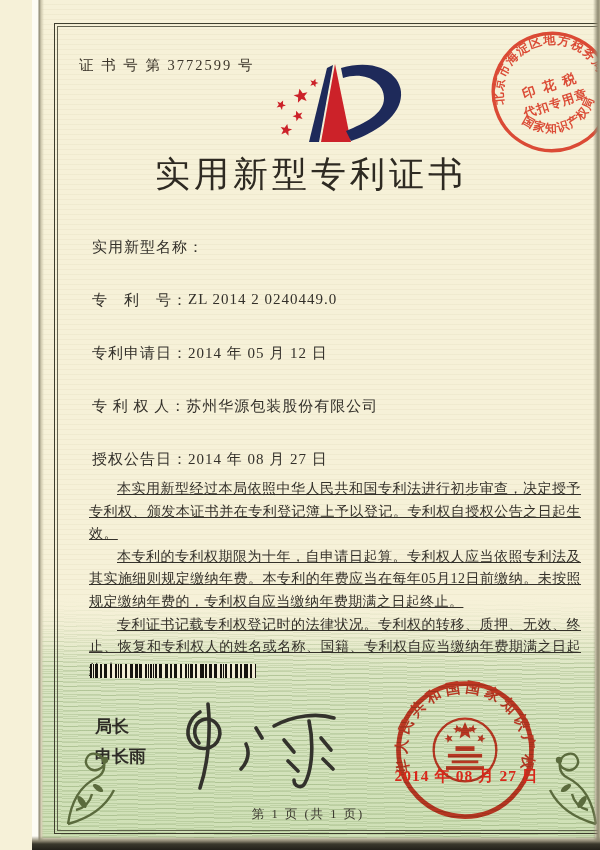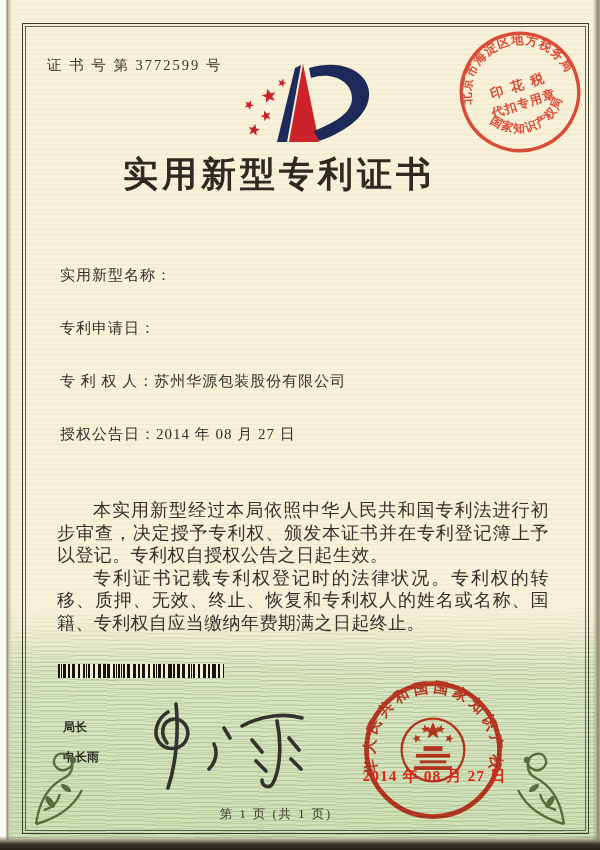--- a/index.html
+++ b/index.html
@@ -2,21 +2,21 @@
 <html><head>
 <meta charset="utf-8">
 <style>
   html,body{margin:0;padding:0;}
   body{
     width:600px;height:850px;position:relative;overflow:hidden;
     background:#f6f1d8;
     font-family:"Liberation Serif", serif;
     color:#33302a;
   }
-  .stage{position:absolute;inset:0;}
+  .stage{position:absolute;inset:0;margin-left:32px;}
 
   
   .edge-left{position:absolute;left:0;top:0;width:12px;height:100%;z-index:6;
     background:linear-gradient(90deg,#fdfcf4 0px,#fdfcf4 6px,#8a8672 7px,#cfc9ae 9px,rgba(207,201,174,0) 12px);}
   .edge-right{position:absolute;right:0;top:0;width:7px;height:100%;z-index:6;
     background:linear-gradient(270deg,#b3ad92 0px,#8f8a72 2px,rgba(246,241,216,0) 7px);}
   .edge-bottom{position:absolute;left:0;bottom:0;width:100%;height:14px;z-index:7;
     background:linear-gradient(0deg,#23211a 0px,#3a382c 6px,#8b8570 9px,rgba(246,241,216,0) 14px);}
 
   
@@ -41,42 +41,42 @@
     font-size:14.5px;letter-spacing:2px;color:#3b352a;}
 
   
   .logo{position:absolute;left:225px;top:54px;width:160px;height:95px;z-index:3;}
 
   
   .tax-stamp{position:absolute;left:456px;top:28px;width:128px;height:128px;z-index:4;
     transform:rotate(-18deg);opacity:.92;mix-blend-mode:multiply;}
 
   .title{position:absolute;left:0;top:151px;width:558px;z-index:3;text-align:center;
-    font-size:35px;font-weight:bold;letter-spacing:4px;color:#2e2a22;}
+    font-size:35px;font-weight:normal;letter-spacing:4px;color:#2e2a22;}
 
   .fields{position:absolute;left:60px;top:232px;width:480px;z-index:3;}
-  .field-row{height:47px;display:flex;align-items:flex-end;padding-top:6px;
+  .field-row{height:47px;display:flex;align-items:flex-start;padding-top:6px;
     font-size:15px;letter-spacing:1px;color:#33302a;}
   .flabel{white-space:pre;}
   .fvalue{white-space:pre;}
 
-  .paras{position:absolute;left:57px;top:499px;width:492px;z-index:3;
-    font-size:18px;line-height:22.6px;text-align:justify;color:#34312a;letter-spacing:.4px;}
+  .paras{position:absolute;left:57px;top:478px;width:492px;z-index:3;
+    font-size:14px;line-height:22.6px;text-align:justify;color:#34312a;letter-spacing:.4px;text-decoration:underline;}
   .paras p{margin:0;text-indent:2em;}
 
   .barcode{position:absolute;left:58px;top:664px;width:166px;height:14px;z-index:3;
     background-color:#f3eed6;
     background-image:
       repeating-linear-gradient(90deg,#16140f 0 2px,transparent 2px 5px),
       repeating-linear-gradient(90deg,#16140f 0 1px,transparent 1px 7px),
       repeating-linear-gradient(90deg,transparent 0 3px,#16140f 3px 4px,transparent 4px 11px);}
 
   .signer{position:absolute;left:63px;top:712px;z-index:3;
     font-family:"Liberation Sans", sans-serif;font-weight:bold;
-    font-size:12px;line-height:30px;color:#2e2c26;}
+    font-size:17px;line-height:30px;color:#2e2c26;}
   .signature{position:absolute;left:138px;top:698px;width:185px;height:100px;z-index:3;}
 
   
   .office-seal{position:absolute;left:357px;top:674px;width:152px;height:152px;z-index:4;
     mix-blend-mode:multiply;opacity:.95;}
   .seal-date{position:absolute;left:352px;top:766px;width:165px;z-index:5;text-align:center;
     font-weight:bold;font-size:15.5px;letter-spacing:1px;color:#d8281a;
     font-family:"Liberation Serif", serif;}
 
   .footer{position:absolute;left:22px;top:806px;width:508px;z-index:3;text-align:center;
@@ -128,34 +128,40 @@
     <text x="60" y="75" text-anchor="middle" fill="#e2402e" font-size="11.5" font-weight="bold" letter-spacing="1">代扣专用章</text>
   </svg>
 
   <div class="title">实用新型专利证书</div>
 
   <div class="fields">
     <div class="field-row">
       <span class="flabel">实用新型名称：</span>
     </div>
     <div class="field-row">
+      <span class="flabel">专　利　号：</span>
+      <span class="fvalue">ZL 2014 2 0240449.0</span>
+    </div>
+    <div class="field-row">
       <span class="flabel">专利申请日：</span>
+      <span class="fvalue">2014 年 05 月 12 日</span>
     </div>
     <div class="field-row">
       <span class="flabel">专 利 权 人：</span>
       <span class="fvalue">苏州华源包装股份有限公司</span>
     </div>
     <div class="field-row">
       <span class="flabel">授权公告日：</span>
       <span class="fvalue">2014 年 08 月 27 日</span>
     </div>
   </div>
 
   <div class="paras">
     <p>本实用新型经过本局依照中华人民共和国专利法进行初步审查，决定授予专利权、颁发本证书并在专利登记簿上予以登记。专利权自授权公告之日起生效。</p>
+    <p>本专利的专利权期限为十年，自申请日起算。专利权人应当依照专利法及其实施细则规定缴纳年费。本专利的年费应当在每年05月12日前缴纳。未按照规定缴纳年费的，专利权自应当缴纳年费期满之日起终止。</p>
     <p>专利证书记载专利权登记时的法律状况。专利权的转移、质押、无效、终止、恢复和专利权人的姓名或名称、国籍、专利权自应当缴纳年费期满之日起终止。</p>
   </div>
 
   <div class="barcode"></div>
 
   <div class="signer">
     <div>局长</div>
     <div>申长雨</div>
   </div>
 

